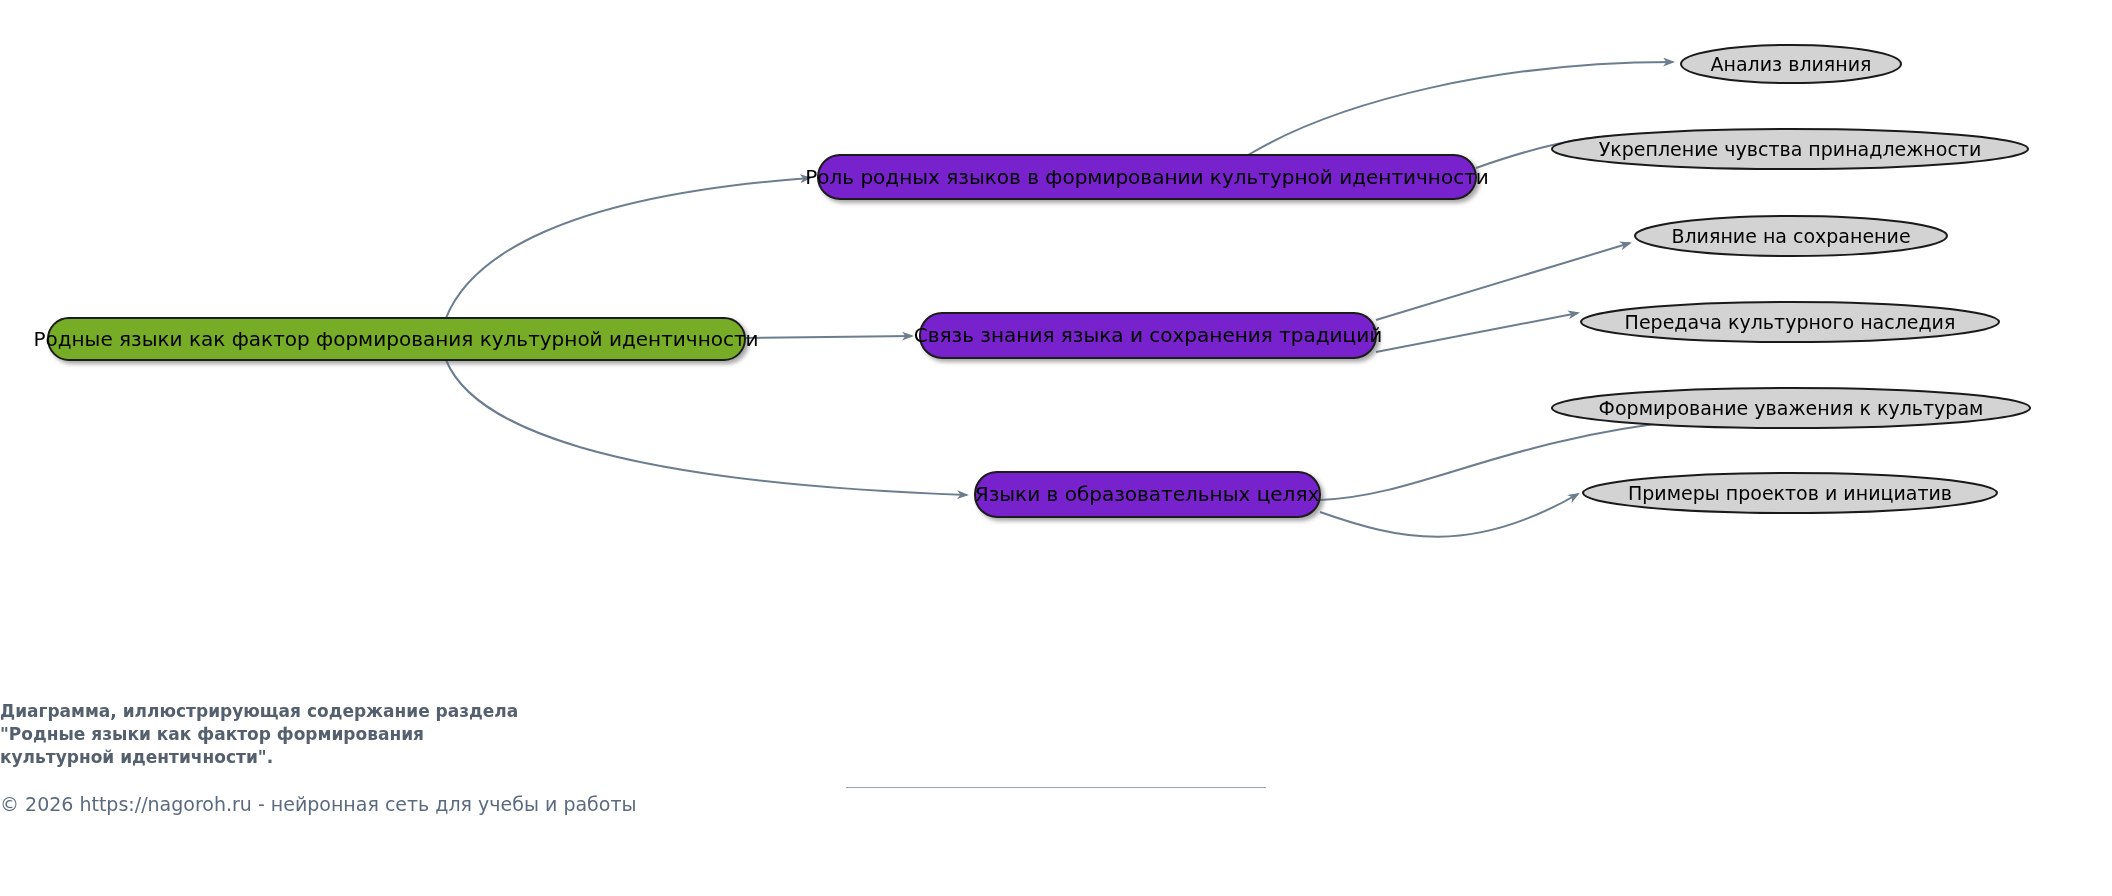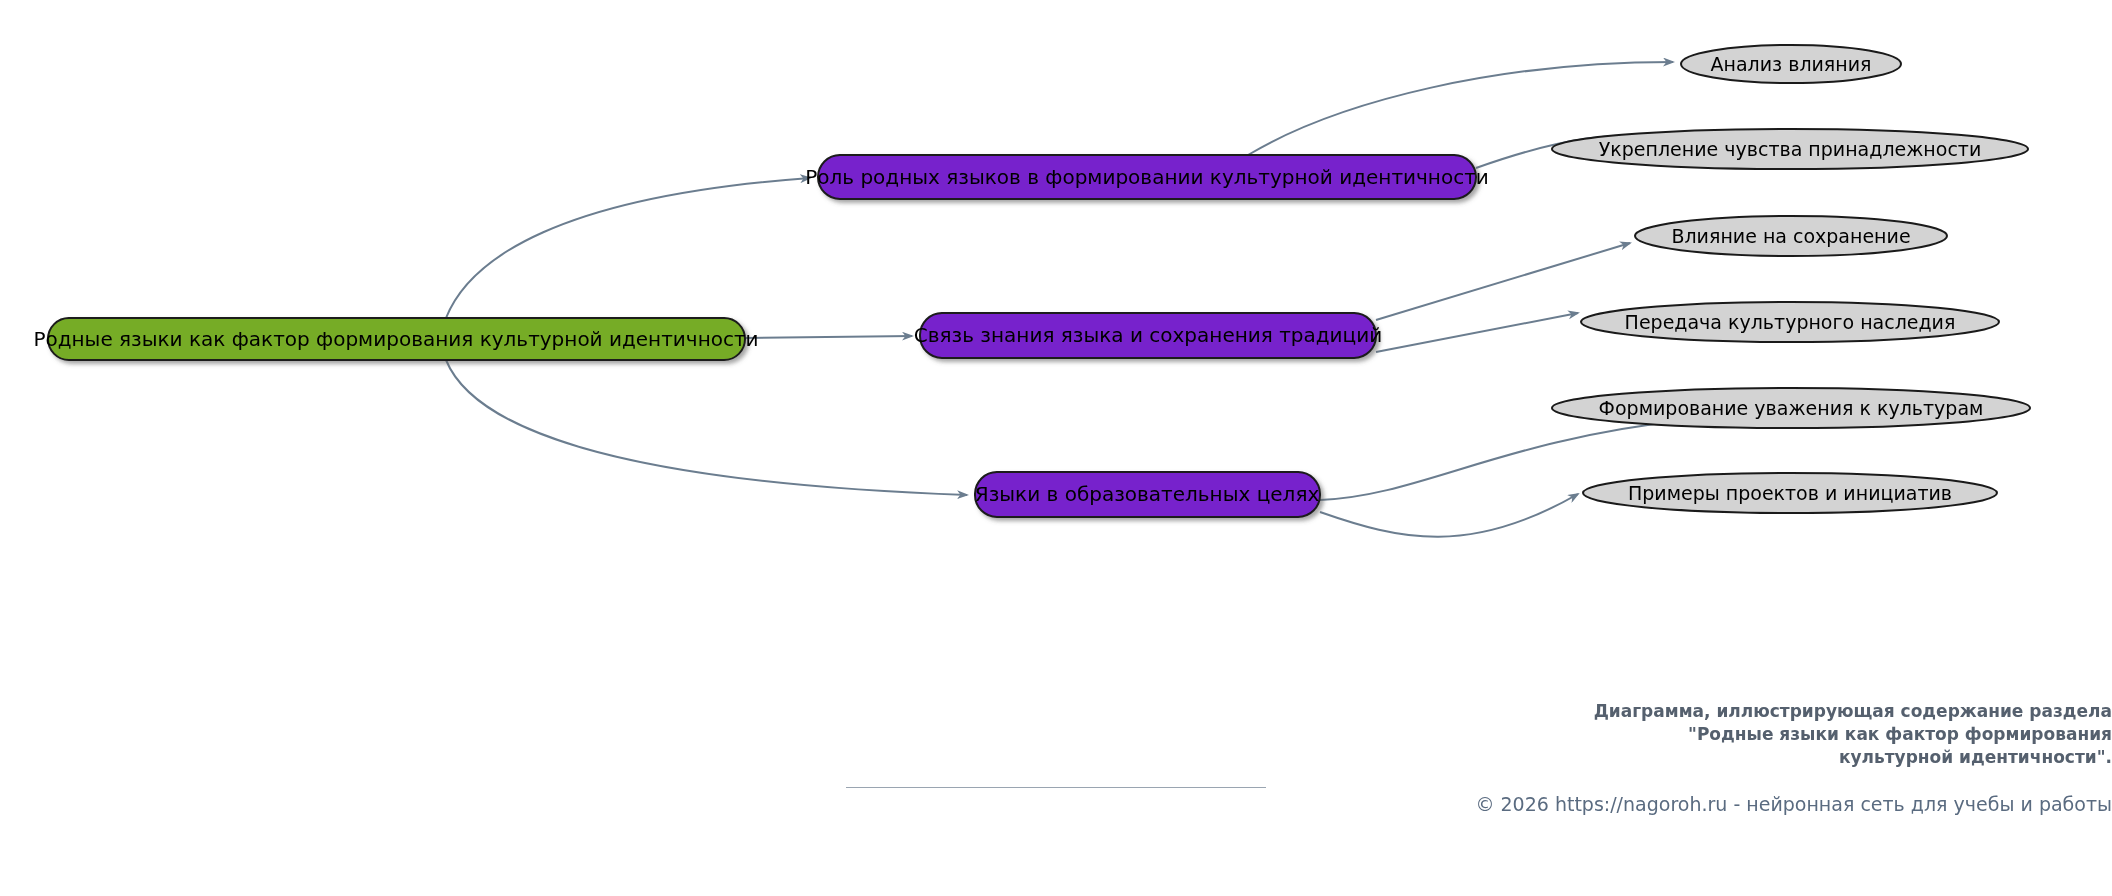--- a/index.html
+++ b/index.html
@@ -38,42 +38,42 @@
   .edge-path {
     fill: none;
     stroke: #6b7d8f;
     stroke-width: 2;
   }
   .caption-block {
     position: absolute;
     left: 0;
     top: 700px;
     width: 2112px;
-    text-align: right;
+    text-align: left;
   }
   .caption-line {
     font-family: "DejaVu Sans", sans-serif;
     font-size: 17px;
     font-weight: bold;
     color: #55606e;
     line-height: 23px;
     white-space: pre;
   }
   .caption-rule {
     width: 420px;
     height: 0;
     border-top: 1px solid #9aa5b1;
     margin: 18px auto 0 auto;
   }
   .footer-text {
     position: absolute;
     left: 0;
     top: 793px;
     width: 2112px;
-    text-align: right;
+    text-align: left;
     font-family: "DejaVu Sans", sans-serif;
     font-size: 19px;
     color: #5a6b80;
   }
 </style>
 </head>
 <body>
 
 <div id="canvas">
 

